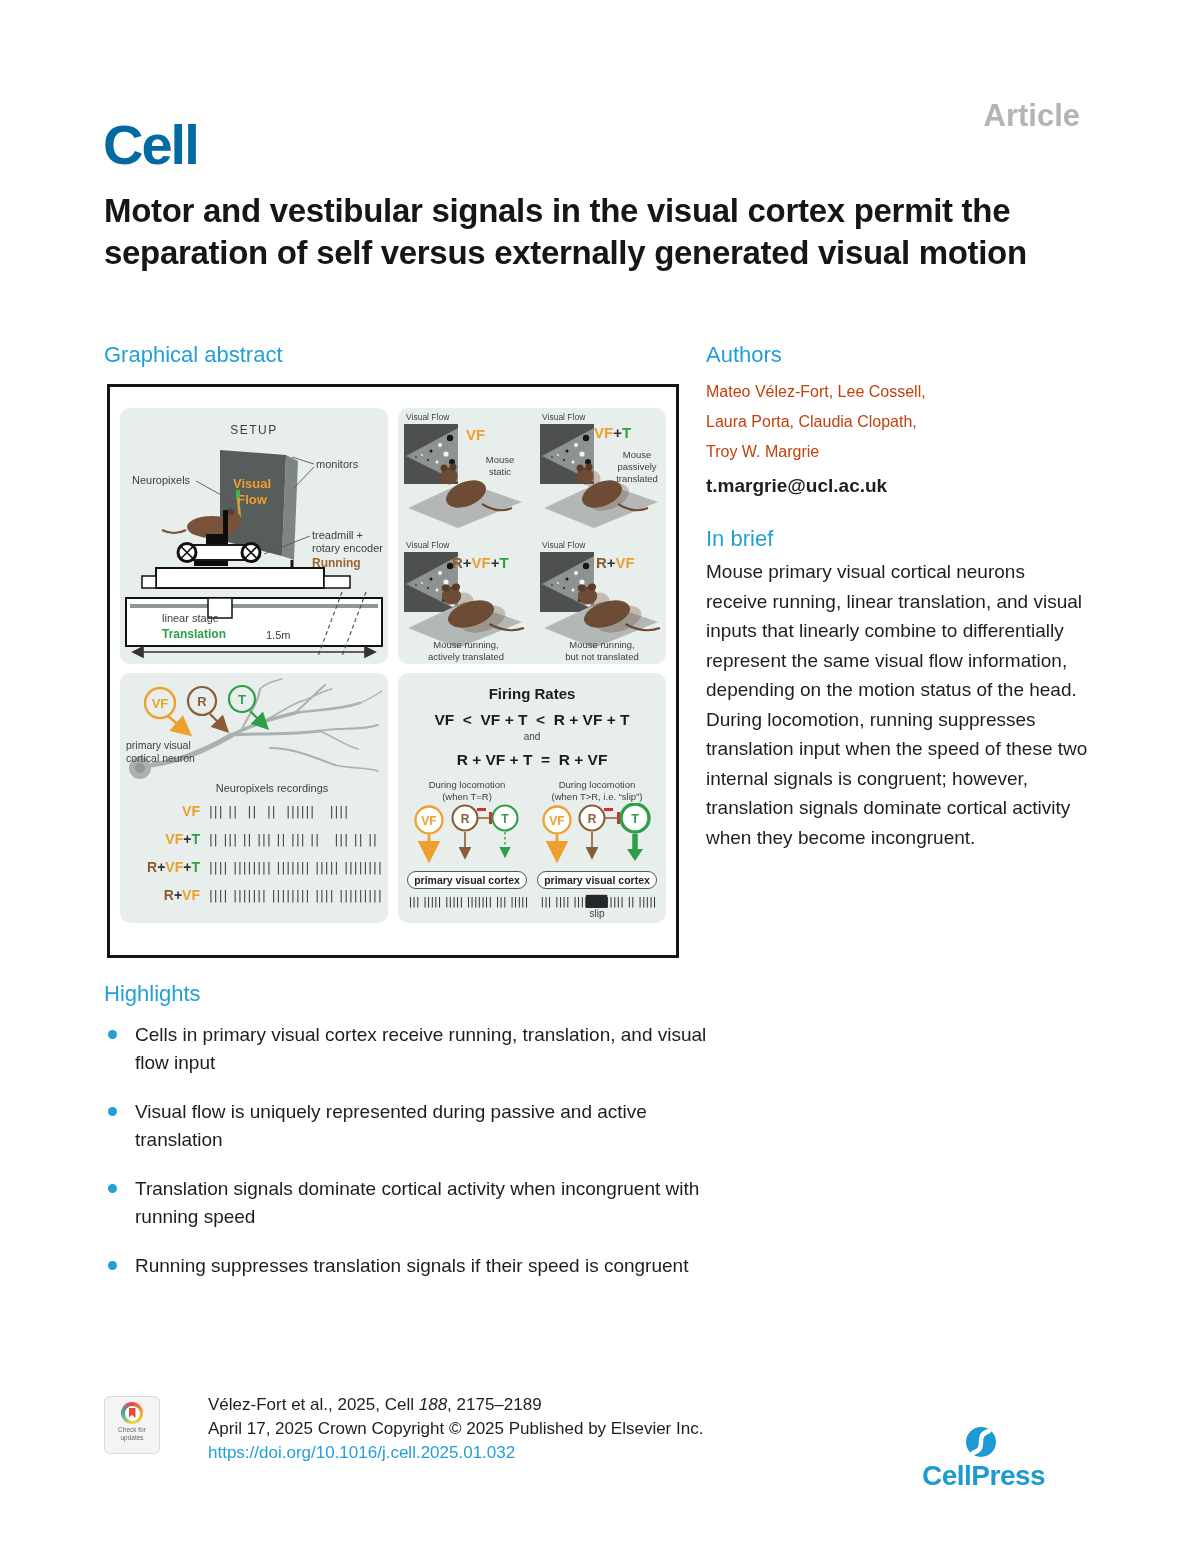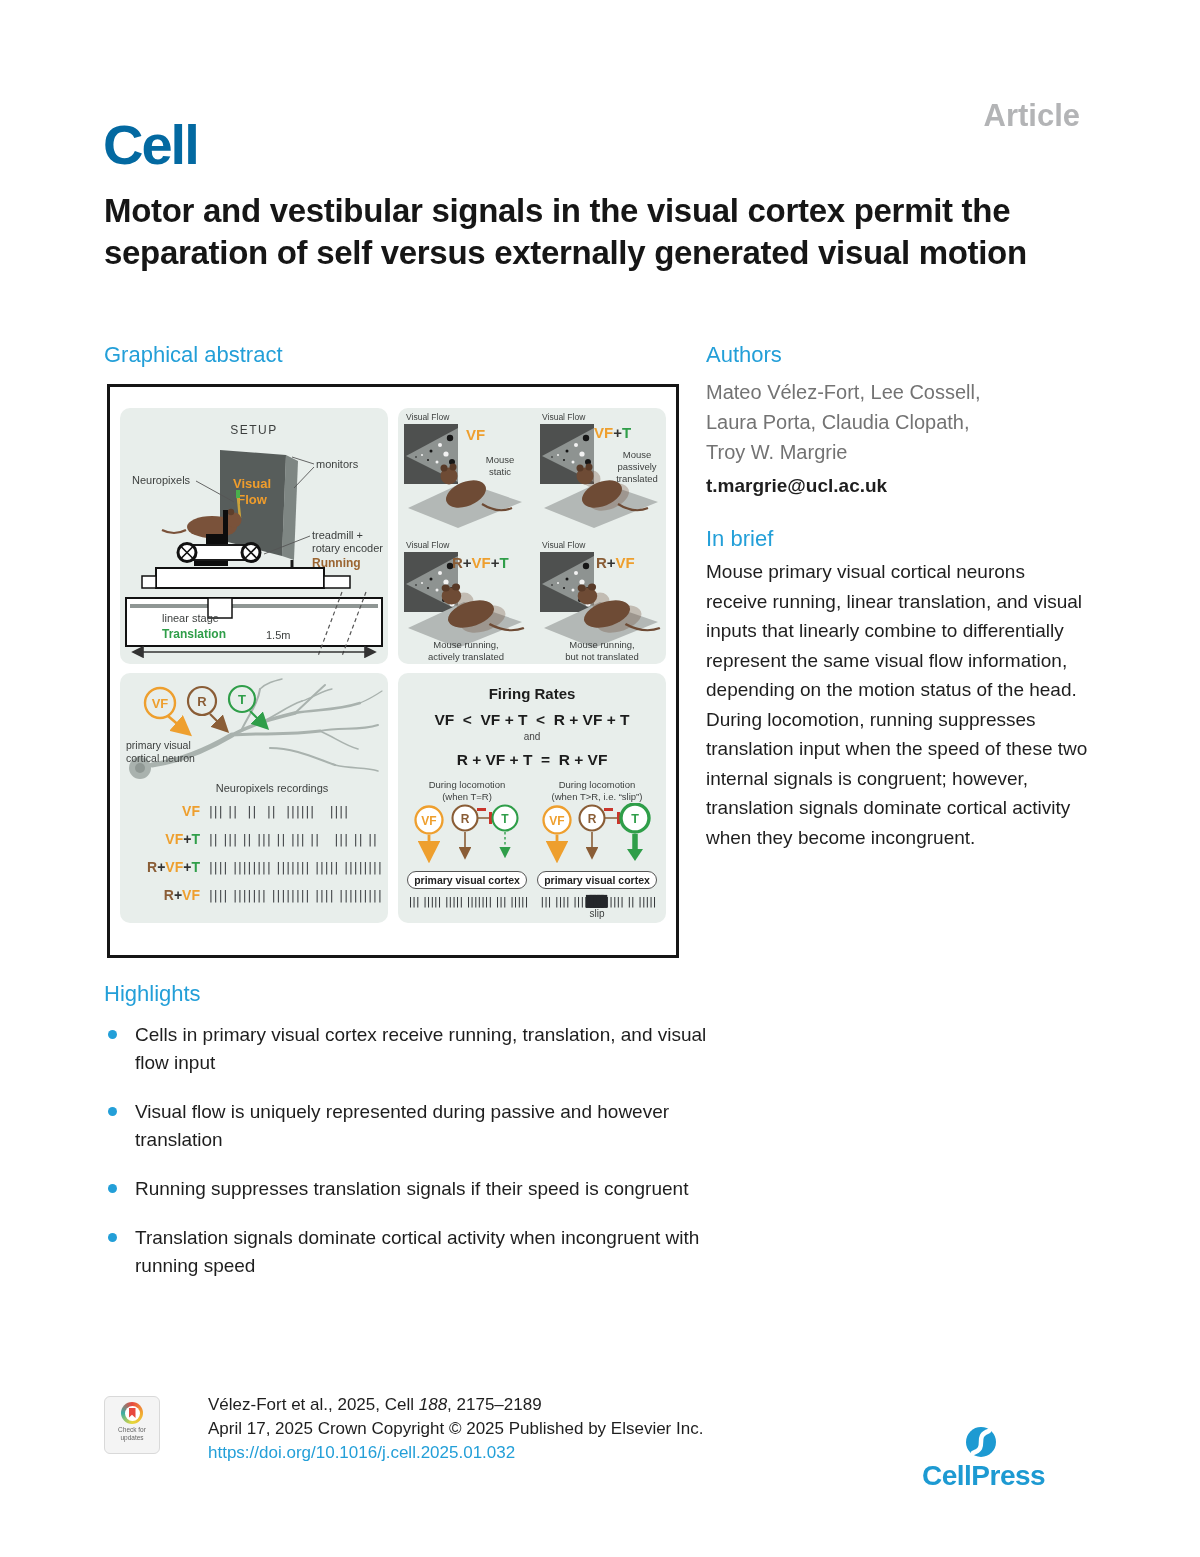--- a/index.html
+++ b/index.html
@@ -42,21 +42,21 @@
   .circuit{width:126px;}
   .circuit-h{font-size:9.5px;color:#3c3f3e;line-height:12px;}
   .pill{margin:2px auto 0;width:118px;border:1.5px solid #555;border-radius:11px;background:#fff;
         font-size:10.5px;font-weight:700;color:#222;padding:2px 0;}
   .barcode{font-family:"DejaVu Sans Mono", monospace;font-size:11px;letter-spacing:-3px;color:#24262a;
            white-space:pre;margin-top:6px;}
   .slip-label{font-size:10px;color:#3c3f3e;margin-top:0px;}
 
   
   .right-col{position:absolute;left:706px;top:342px;width:384px;}
-  .authors-names{margin-top:9px;font-size:20px;line-height:30px;color:#737373;}
+  .authors-names{margin-top:9px;font-size:16px;line-height:30px;color:#c2410c;}
   .corr-heading{margin-top:29px;}
   .corr-email{margin-top:8px;font-size:19px;font-weight:700;color:#1e1e1e;}
   .inbrief-heading{margin-top:29px;}
   .inbrief-text{margin-top:5px;font-size:19px;line-height:29.5px;color:#1e1e1e;}
 
   
   .highlights{position:absolute;left:104px;top:981px;width:625px;}
   .hl-items{margin-top:14px;}
   .hl-item{display:flex;margin-bottom:21px;}
   .hl-bullet{width:9px;height:9px;border-radius:50%;background:#239fd8;margin:9px 18px 0 4px;flex:none;}
@@ -387,29 +387,29 @@
 
   <div class="highlights">
     <div class="sec-heading">Highlights</div>
     <div class="hl-items">
       <div class="hl-item">
         <span class="hl-bullet"></span>
         <span class="hl-text">Cells in primary visual cortex receive running, translation, and visual flow input</span>
       </div>
       <div class="hl-item">
         <span class="hl-bullet"></span>
-        <span class="hl-text">Visual flow is uniquely represented during passive and however translation</span>
+        <span class="hl-text">Visual flow is uniquely represented during passive and active translation</span>
+      </div>
+      <div class="hl-item">
+        <span class="hl-bullet"></span>
+        <span class="hl-text">Translation signals dominate cortical activity when incongruent with running speed</span>
       </div>
       <div class="hl-item">
         <span class="hl-bullet"></span>
         <span class="hl-text">Running suppresses translation signals if their speed is congruent</span>
-      </div>
-      <div class="hl-item">
-        <span class="hl-bullet"></span>
-        <span class="hl-text">Translation signals dominate cortical activity when incongruent with running speed</span>
       </div>
     </div>
   </div>
 
   <div class="badge">
     <div class="badge-circle">
       <div class="badge-inner">
           <div class="badge-bookmark"></div>
         </div>
     </div>

